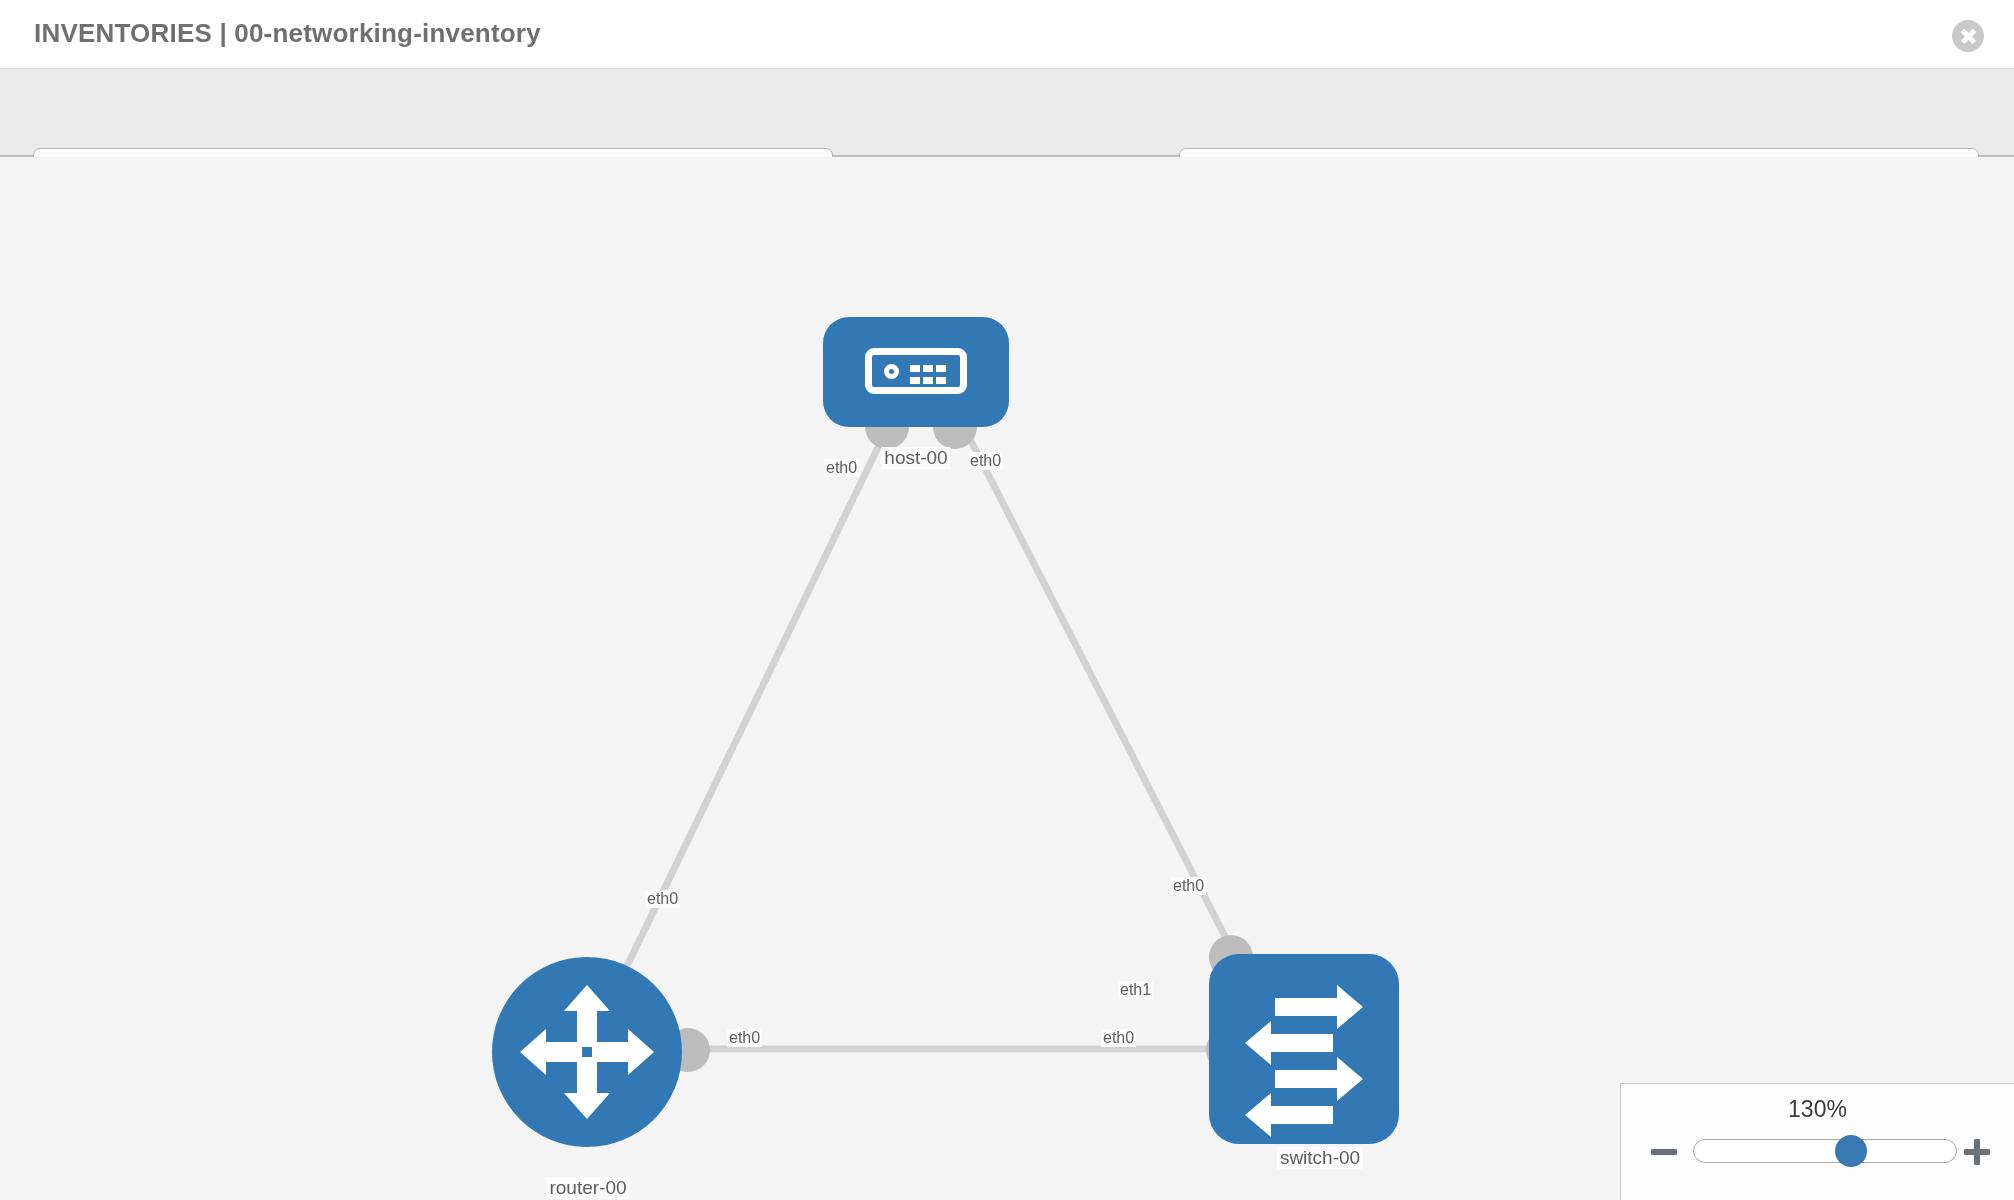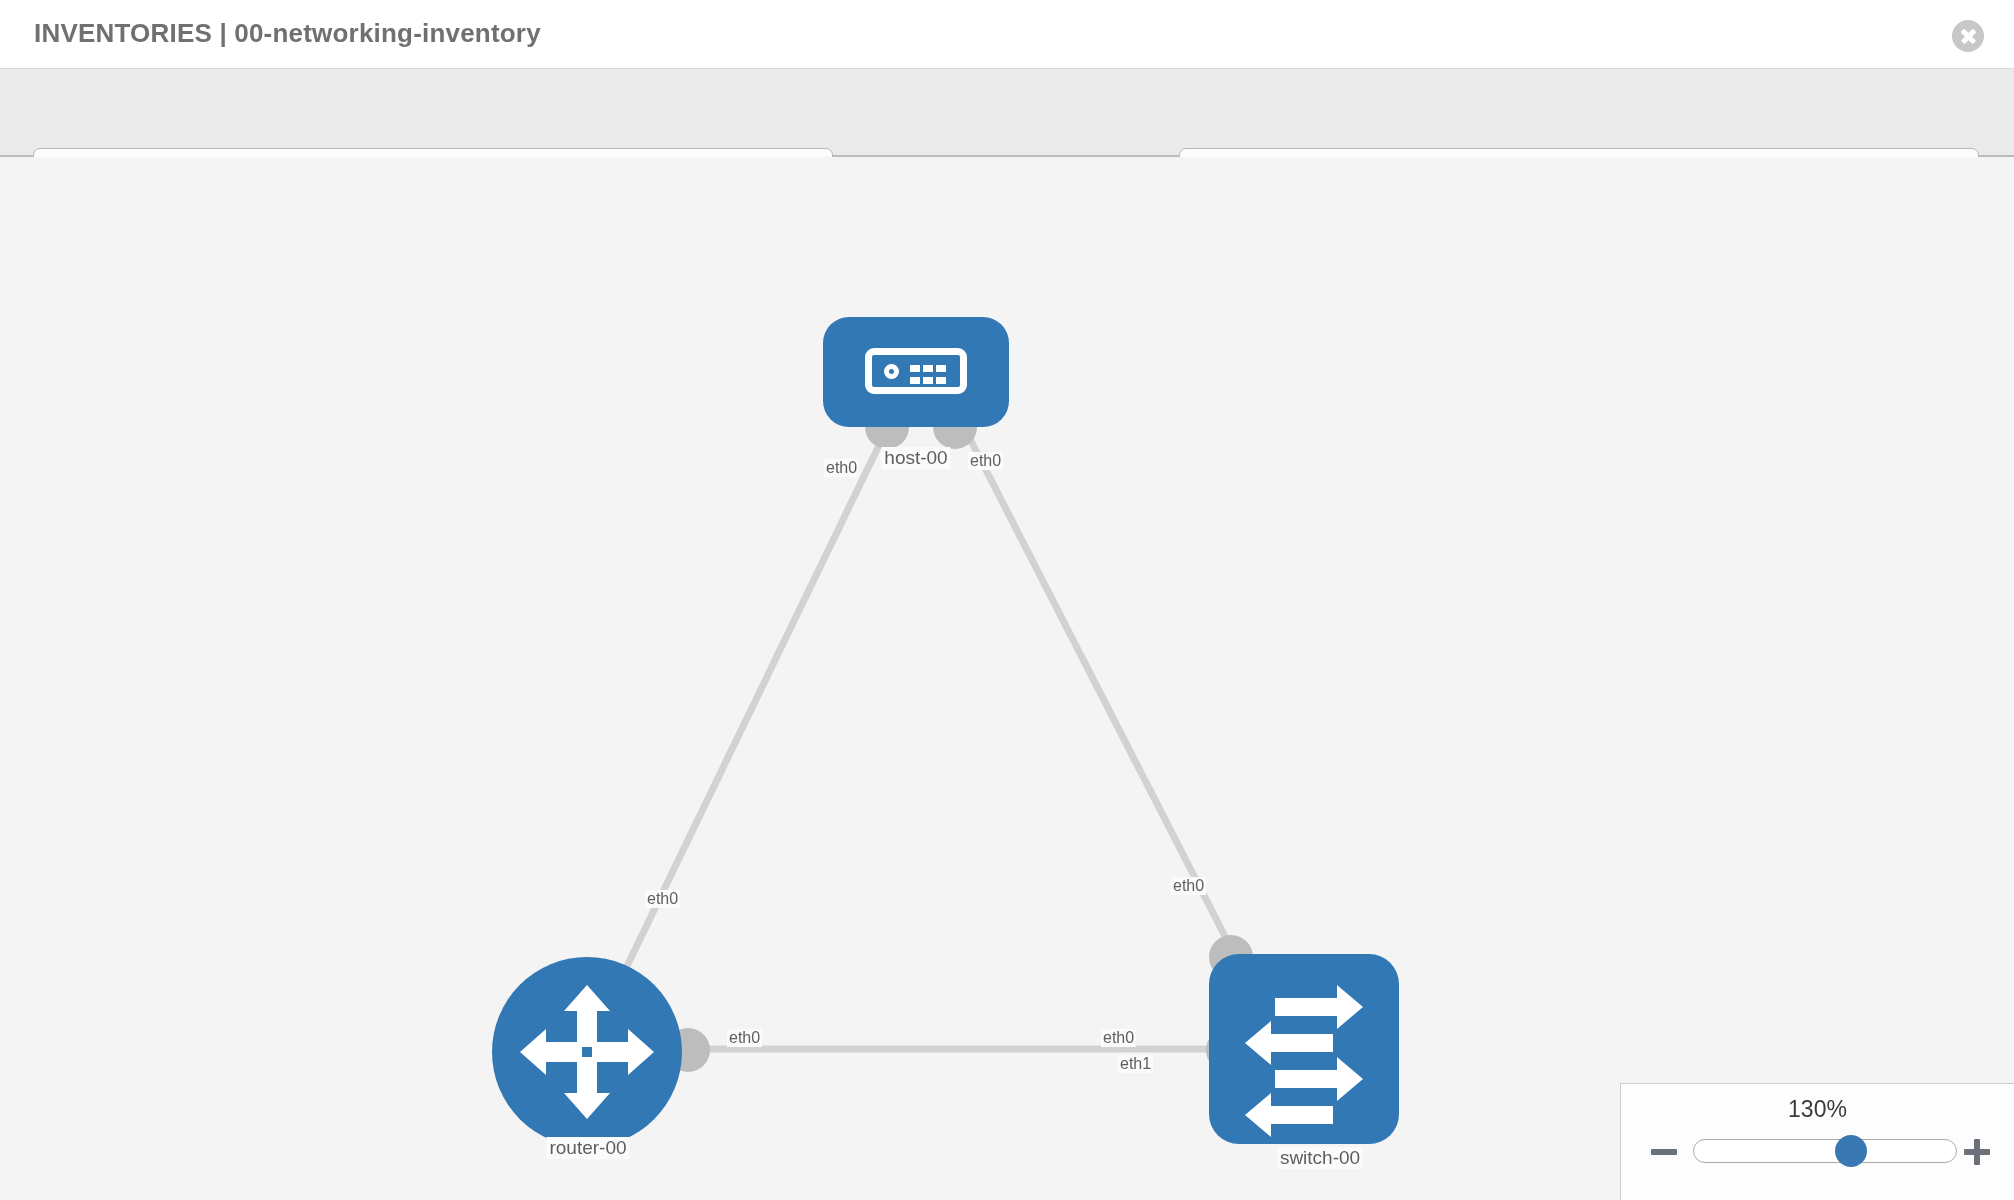--- a/index.html
+++ b/index.html
@@ -374,21 +374,21 @@
           <path d="M95 28 l23 26 h-13 v36 h-20 v-36 h-13 z"></path>
 
           <path d="M95 162 l23 -26 h-13 v-36 h-20 v36 h-13 z"></path>
 
           <path d="M162 95 l-26 -23 v13 h-36 v20 h36 v13 z"></path>
 
           <path d="M28 95 l26 -23 v13 h36 v20 h-36 v13 z"></path>
         </g>
       </svg>
     </div>
-    <div class="node-caption" style="left:588px; top:980px;">router-00</div>
+    <div class="node-caption" style="left:588px; top:1020px;">router-00</div>
 
     <div class="node" id="node-switch">
       <div class="node-shape"></div>
       <svg class="node-glyph-svg" width="190" height="190" viewBox="0 0 190 190">
         <g fill="#ffffff">
 
           <path d="M66 44 h62 v-13 l26 22 -26 22 v-13 h-62 z"></path>
 
           <path d="M124 80 h-62 v-13 l-26 22 26 22 v-13 h62 z"></path>
 
@@ -405,21 +405,21 @@
     <div class="iface-label" style="left:968px; top:295px;">eth0</div>
 
     <div class="iface-label" style="left:645px; top:733px;">eth0</div>
 
     <div class="iface-label" style="left:1171px; top:720px;">eth0</div>
 
     <div class="iface-label" style="left:727px; top:872px;">eth0</div>
 
     <div class="iface-label" style="left:1101px; top:872px;">eth0</div>
 
-    <div class="iface-label" style="left:1118px; top:898px;">eth1</div>
+    <div class="iface-label" style="left:1118px; top:824px;">eth1</div>
 
   </div>
 
   <div class="zoom-panel">
     <div class="zoom-percent">130%</div>
     <div class="zoom-minus"></div>
     <div class="zoom-track">
       <div class="zoom-handle" id="zoom-handle" style="left: 60%;"></div>
     </div>
     <div class="zoom-plus"></div>

